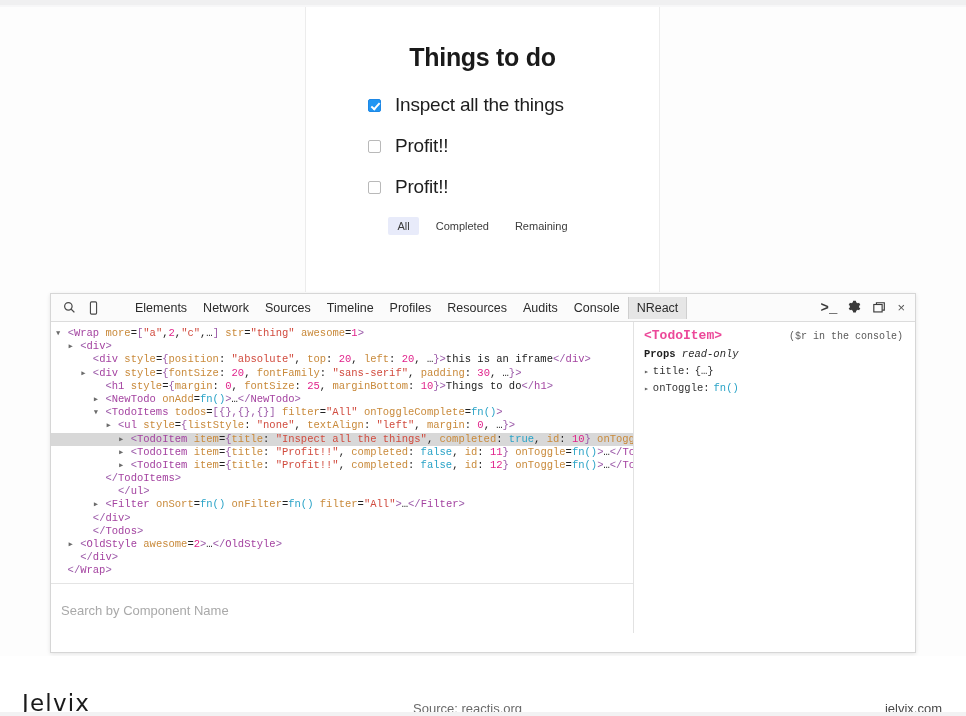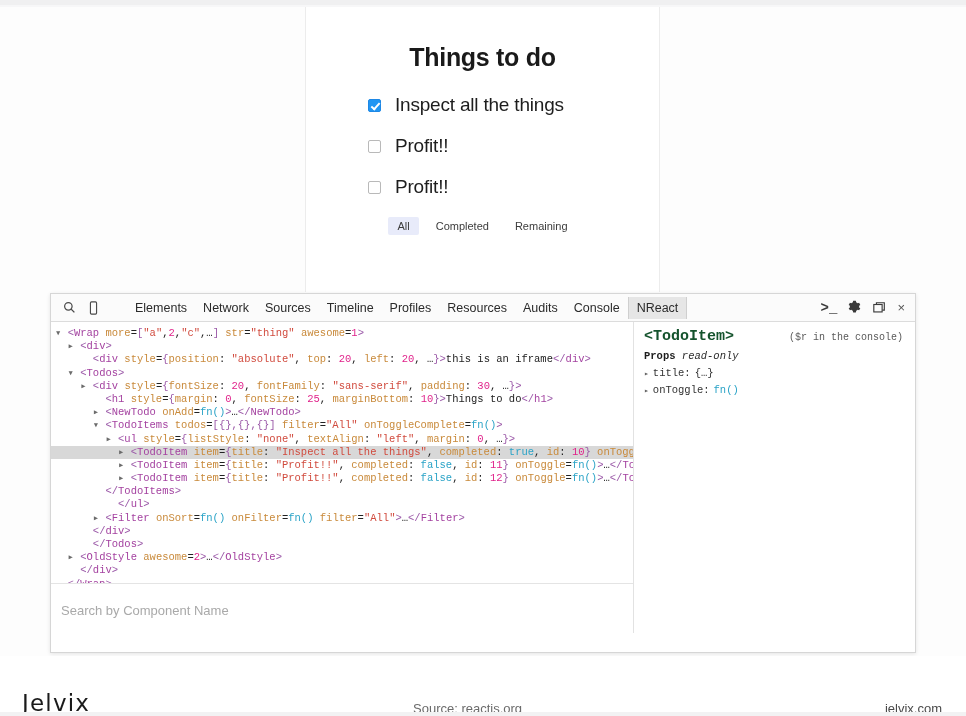--- a/index.html
+++ b/index.html
@@ -116,22 +116,22 @@
   }
   .dom-search input {
     border:none; outline:none; width:96%;
     font-family:"Liberation Sans", sans-serif; font-size:13px; color:#555;
     background:transparent;
   }
   .dom-search input::placeholder { color:#a9a9a9; }
 
   .props-head { display:flex; align-items:baseline; }
   .props-title {
-    font-family:"Liberation Mono", monospace; font-size:15px;
-    color:#14532d; font-weight:bold;
+    font-family:"Liberation Mono", monospace; font-size:13px;
+    color:#ec4899; font-weight:bold;
   }
   .props-console-hint {
     margin-left:auto; padding-right:12px;
     font-family:"Liberation Mono", monospace; font-size:10px; color:#5a5a5a;
   }
   .props-sub {
     font-family:"Liberation Mono", monospace; font-size:10.5px;
     color:#1c1c1c; margin-top:5px;
   }
   .props-sub b { font-weight:bold; }
@@ -234,21 +234,20 @@
       </div>
     </div>
 
     <div class="dt-body">
 
       <div class="dom-pane">
         <div id="dom-lines">
             <div class="code-line"><span></span><span class="arrow">▾ </span><span class="punc">&lt;</span><span class="tag">Wrap</span><span class="plain"> </span><span class="attr">more</span><span class="plain">=</span><span class="punc">[</span><span class="str">"a"</span><span class="plain">,</span><span class="num">2</span><span class="plain">,</span><span class="str">"c"</span><span class="plain">,…</span><span class="punc">]</span><span class="plain"> </span><span class="attr">str</span><span class="plain">=</span><span class="str">"thing"</span><span class="plain"> </span><span class="attr">awesome</span><span class="plain">=</span><span class="num">1</span><span class="punc">&gt;</span></div>
             <div class="code-line"><span>  </span><span class="arrow">▸ </span><span class="punc">&lt;</span><span class="tag">div</span><span class="punc">&gt;</span></div>
             <div class="code-line"><span>    </span><span class="arrow">  </span><span class="punc">&lt;</span><span class="tag">div</span><span class="plain"> </span><span class="attr">style</span><span class="plain">=</span><span class="punc">{</span><span class="attr">position</span><span class="plain">: </span><span class="str">"absolute"</span><span class="plain">, </span><span class="attr">top</span><span class="plain">: </span><span class="num">20</span><span class="plain">, </span><span class="attr">left</span><span class="plain">: </span><span class="num">20</span><span class="plain">, …</span><span class="punc">}&gt;</span><span class="plain">this is an iframe</span><span class="punc">&lt;/</span><span class="tag">div</span><span class="punc">&gt;</span></div>
-            <div class="code-line"><span>  </span><span class="arrow">▾ </span><span class="punc">&lt;</span><span class="tag">Todos</span><span class="punc">&gt;</span></div>
             <div class="code-line"><span>    </span><span class="arrow">▸ </span><span class="punc">&lt;</span><span class="tag">div</span><span class="plain"> </span><span class="attr">style</span><span class="plain">=</span><span class="punc">{</span><span class="attr">fontSize</span><span class="plain">: </span><span class="num">20</span><span class="plain">, </span><span class="attr">fontFamily</span><span class="plain">: </span><span class="str">"sans-serif"</span><span class="plain">, </span><span class="attr">padding</span><span class="plain">: </span><span class="num">30</span><span class="plain">, …</span><span class="punc">}&gt;</span></div>
             <div class="code-line"><span>      </span><span class="arrow">  </span><span class="punc">&lt;</span><span class="tag">h1</span><span class="plain"> </span><span class="attr">style</span><span class="plain">=</span><span class="punc">{</span><span class="attr">margin</span><span class="plain">: </span><span class="num">0</span><span class="plain">, </span><span class="attr">fontSize</span><span class="plain">: </span><span class="num">25</span><span class="plain">, </span><span class="attr">marginBottom</span><span class="plain">: </span><span class="num">10</span><span class="punc">}&gt;</span><span class="plain">Things to do</span><span class="punc">&lt;/</span><span class="tag">h1</span><span class="punc">&gt;</span></div>
             <div class="code-line"><span>      </span><span class="arrow">▸ </span><span class="punc">&lt;</span><span class="tag">NewTodo</span><span class="plain"> </span><span class="attr">onAdd</span><span class="plain">=</span><span class="kw">fn()</span><span class="punc">&gt;</span><span class="plain">…</span><span class="punc">&lt;/</span><span class="tag">NewTodo</span><span class="punc">&gt;</span></div>
             <div class="code-line"><span>      </span><span class="arrow">▾ </span><span class="punc">&lt;</span><span class="tag">TodoItems</span><span class="plain"> </span><span class="attr">todos</span><span class="plain">=</span><span class="punc">[{},{},{}]</span><span class="plain"> </span><span class="attr">filter</span><span class="plain">=</span><span class="str">"All"</span><span class="plain"> </span><span class="attr">onToggleComplete</span><span class="plain">=</span><span class="kw">fn()</span><span class="punc">&gt;</span></div>
             <div class="code-line"><span>        </span><span class="arrow">▸ </span><span class="punc">&lt;</span><span class="tag">ul</span><span class="plain"> </span><span class="attr">style</span><span class="plain">=</span><span class="punc">{</span><span class="attr">listStyle</span><span class="plain">: </span><span class="str">"none"</span><span class="plain">, </span><span class="attr">textAlign</span><span class="plain">: </span><span class="str">"left"</span><span class="plain">, </span><span class="attr">margin</span><span class="plain">: </span><span class="num">0</span><span class="plain">, …</span><span class="punc">}&gt;</span></div>
             <div class="code-line sel"><span>          </span><span class="arrow">▸ </span><span class="punc">&lt;</span><span class="tag">TodoItem</span><span class="plain"> </span><span class="attr">item</span><span class="plain">=</span><span class="punc">{</span><span class="attr">title</span><span class="plain">: </span><span class="str">"Inspect all the things"</span><span class="plain">, </span><span class="attr">completed</span><span class="plain">: </span><span class="kw">true</span><span class="plain">, </span><span class="attr">id</span><span class="plain">: </span><span class="num">10</span><span class="punc">}</span><span class="plain"> </span><span class="attr">onTogg</span></div>
             <div class="code-line"><span>          </span><span class="arrow">▸ </span><span class="punc">&lt;</span><span class="tag">TodoItem</span><span class="plain"> </span><span class="attr">item</span><span class="plain">=</span><span class="punc">{</span><span class="attr">title</span><span class="plain">: </span><span class="str">"Profit!!"</span><span class="plain">, </span><span class="attr">completed</span><span class="plain">: </span><span class="kw">false</span><span class="plain">, </span><span class="attr">id</span><span class="plain">: </span><span class="num">11</span><span class="punc">}</span><span class="plain"> </span><span class="attr">onToggle</span><span class="plain">=</span><span class="kw">fn()</span><span class="punc">&gt;</span><span class="plain">…</span><span class="punc">&lt;/</span><span class="tag">Tc</span></div>
             <div class="code-line"><span>          </span><span class="arrow">▸ </span><span class="punc">&lt;</span><span class="tag">TodoItem</span><span class="plain"> </span><span class="attr">item</span><span class="plain">=</span><span class="punc">{</span><span class="attr">title</span><span class="plain">: </span><span class="str">"Profit!!"</span><span class="plain">, </span><span class="attr">completed</span><span class="plain">: </span><span class="kw">false</span><span class="plain">, </span><span class="attr">id</span><span class="plain">: </span><span class="num">12</span><span class="punc">}</span><span class="plain"> </span><span class="attr">onToggle</span><span class="plain">=</span><span class="kw">fn()</span><span class="punc">&gt;</span><span class="plain">…</span><span class="punc">&lt;/</span><span class="tag">Tc</span></div>
             <div class="code-line"><span>      </span><span class="arrow">  </span><span class="punc">&lt;/</span><span class="tag">TodoItems</span><span class="punc">&gt;</span></div>
             <div class="code-line"><span>        </span><span class="arrow">  </span><span class="punc">&lt;/</span><span class="tag">ul</span><span class="punc">&gt;</span></div>

